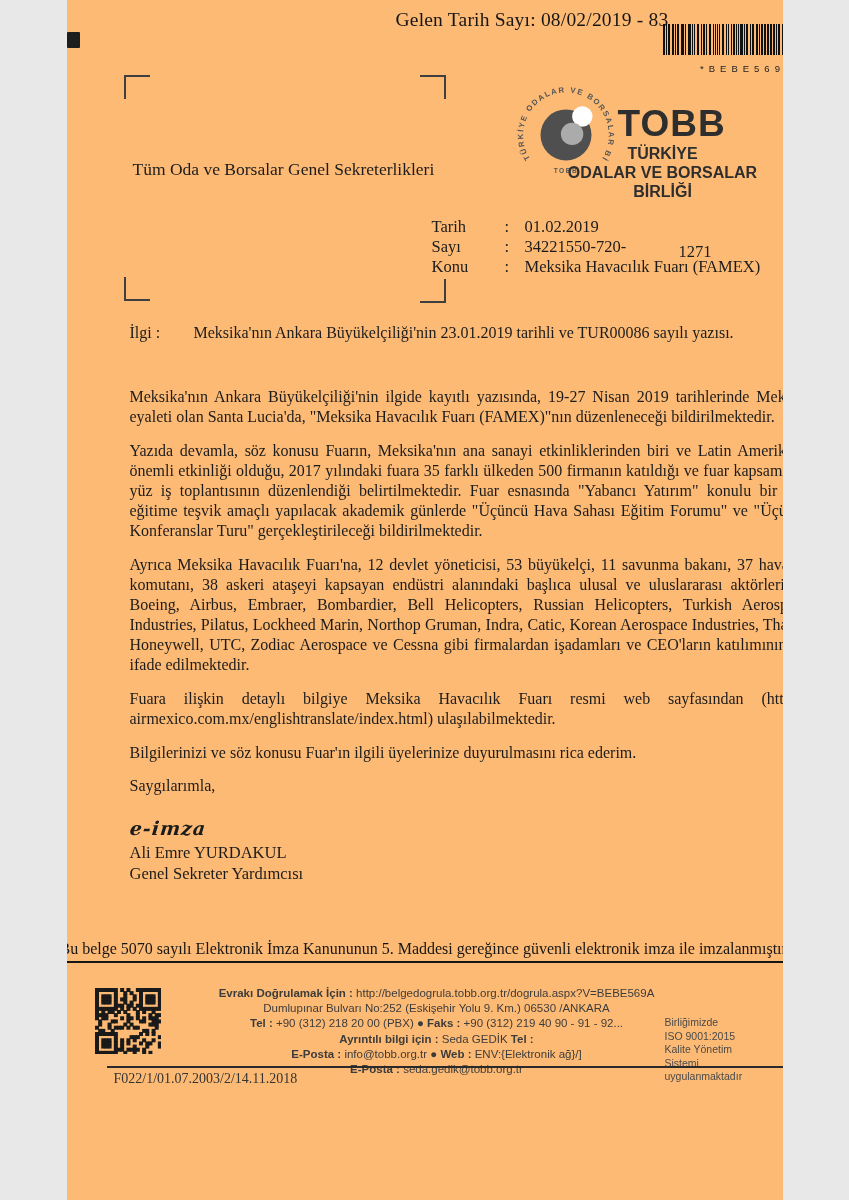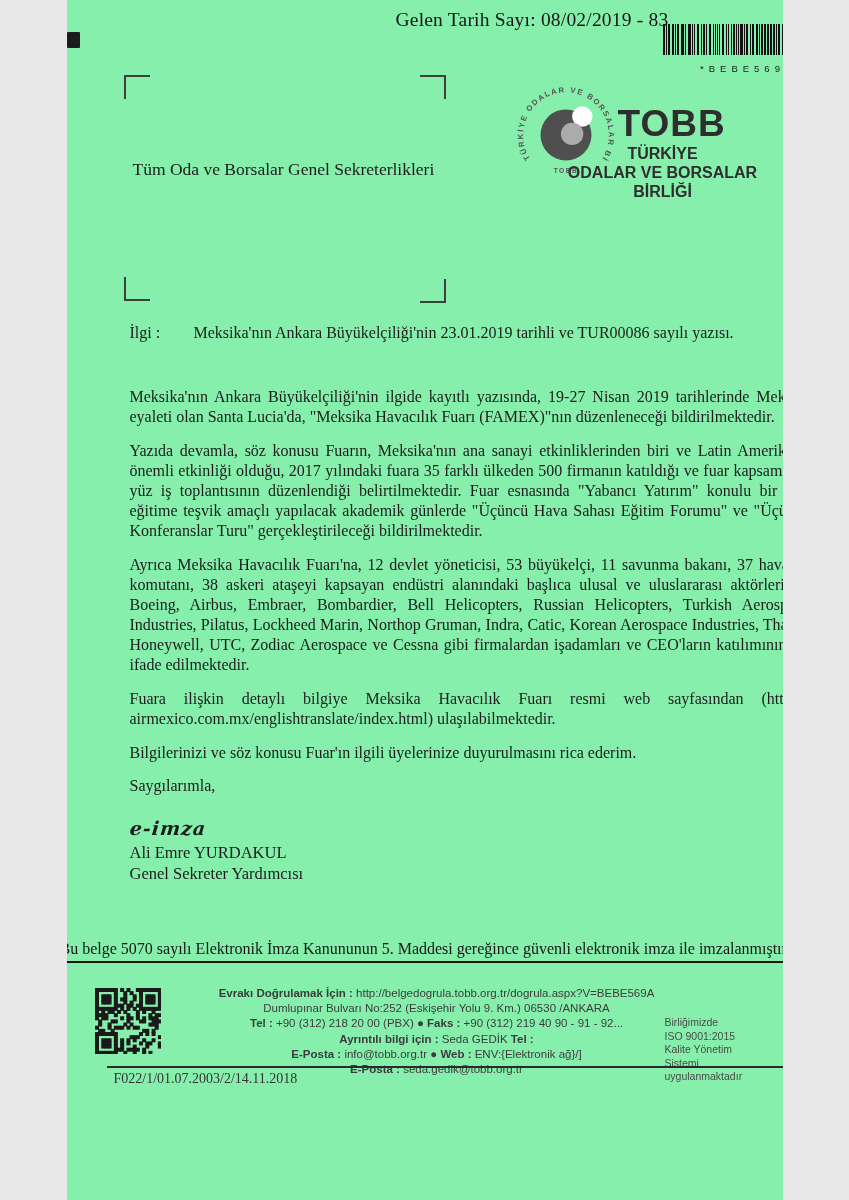--- a/index.html
+++ b/index.html
@@ -1,16 +1,16 @@
 <!DOCTYPE html>
 <html lang="tr"><head>
 <meta charset="utf-8">
 <style>
   html,body{margin:0;padding:0;background:#e8e8e8;}
-  .page{position:relative;width:716px;height:1200px;background:#86efac;overflow:hidden;
+  .page{position:relative;width:716px;height:1200px;background:#fdba74;overflow:hidden;
         font-family:"Liberation Serif",serif;color:#1c1c1c;margin:0 auto;}
   .abs{position:absolute;}
 
   
   .artifact{left:0;top:32px;width:13px;height:16px;background:#1d1d1d;border-radius:1px;}
 
   
   .stamp{left:329px;top:9px;font-size:19.5px;letter-spacing:.2px;color:#161616;}
 
   
@@ -169,20 +169,32 @@
   <div class="abs acronym">TOBB</div>
 
   <div class="abs org-name">
       <div>TÜRKİYE</div>
       <div>ODALAR VE BORSALAR</div>
       <div>BİRLİĞİ</div>
     </div>
 
   <div class="abs recipient">Tüm Oda ve Borsalar Genel Sekreterlikleri</div>
 
+  <div class="abs meta">
+    <div class="row">
+      <span class="lbl">Tarih</span><span class="sep">:</span><span>01.02.2019</span>
+    </div>
+    <div class="row">
+      <span class="lbl">Sayı</span><span class="sep">:</span><span>34221550-720-</span>
+    </div>
+    <div class="row">
+      <span class="lbl">Konu</span><span class="sep">:</span><span>Meksika Havacılık Fuarı (FAMEX)</span>
+    </div>
+    <span class="handnum">1271</span>
+  </div>
 
   <div class="abs reference">
     <span class="lbl">İlgi :</span><span>Meksika'nın Ankara Büyükelçiliği'nin 23.01.2019 tarihli ve TUR00086 sayılı yazısı.</span>
   </div>
 
   <div class="abs body">
     <div>
         <p>Meksika'nın Ankara Büyükelçiliği'nin ilgide kayıtlı yazısında, 19-27 Nisan 2019 tarihlerinde Meksika'nın bir eyaleti olan Santa Lucia'da, "Meksika Havacılık Fuarı (FAMEX)"nın düzenleneceği bildirilmektedir.</p>
         <p>Yazıda devamla, söz konusu Fuarın, Meksika'nın ana sanayi etkinliklerinden biri ve Latin Amerika'nın ikinci önemli etkinliği olduğu, 2017 yılındaki fuara 35 farklı ülkeden 500 firmanın katıldığı ve fuar kapsamında 4 bin 6 yüz iş toplantısının düzenlendiği belirtilmektedir. Fuar esnasında "Yabancı Yatırım" konulu bir seminer ve eğitime teşvik amaçlı yapılacak akademik günlerde "Üçüncü Hava Sahası Eğitim Forumu" ve "Üçüncü Teknik Konferanslar Turu" gerçekleştirileceği bildirilmektedir.</p>
         <p>Ayrıca Meksika Havacılık Fuarı'na, 12 devlet yöneticisi, 53 büyükelçi, 11 savunma bakanı, 37 hava kuvvetleri komutanı, 38 askeri ataşeyi kapsayan endüstri alanındaki başlıca ulusal ve uluslararası aktörlerin yanı sıra Boeing, Airbus, Embraer, Bombardier, Bell Helicopters, Russian Helicopters, Turkish Aerospace, Israel Industries, Pilatus, Lockheed Marin, Northop Gruman, Indra, Catic, Korean Aerospace Industries, Thales, Safran, Honeywell, UTC, Zodiac Aerospace ve Cessna gibi firmalardan işadamları ve CEO'ların katılımının beklendiği ifade edilmektedir.</p>

